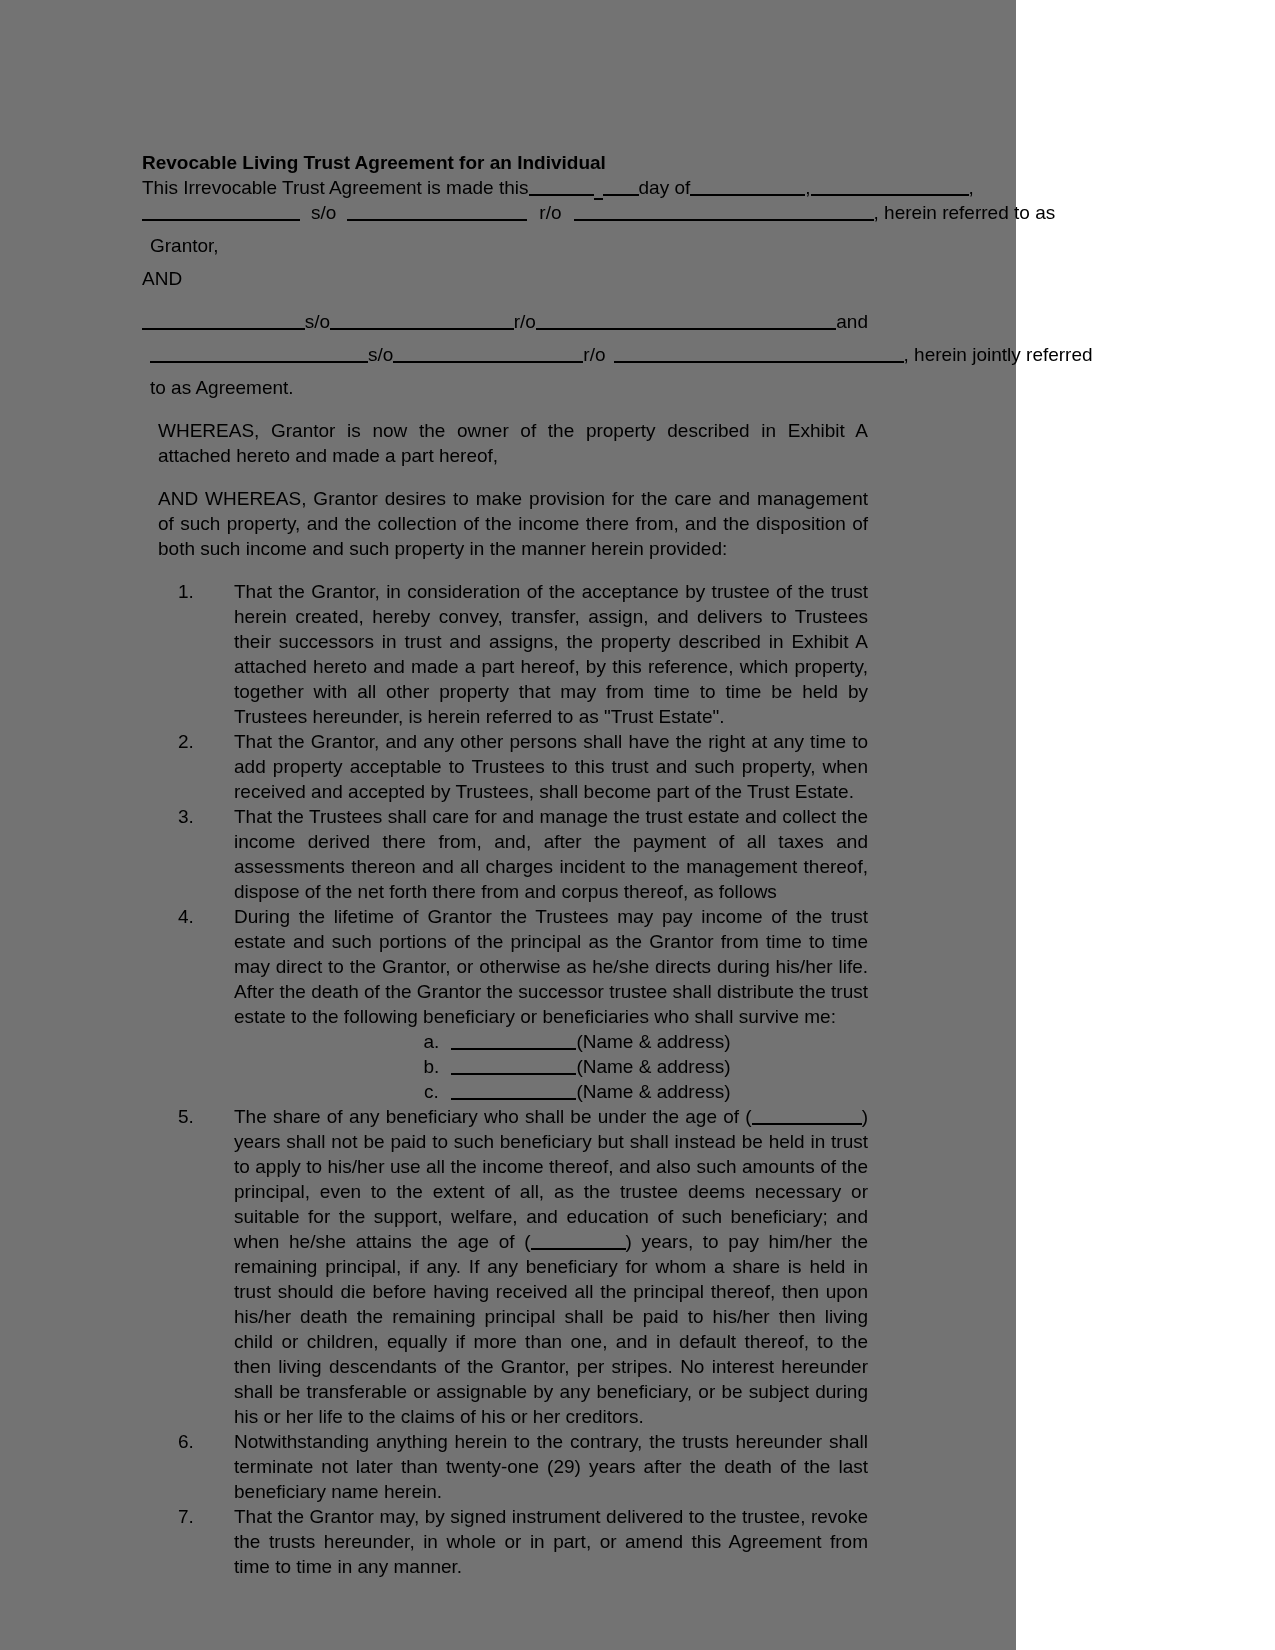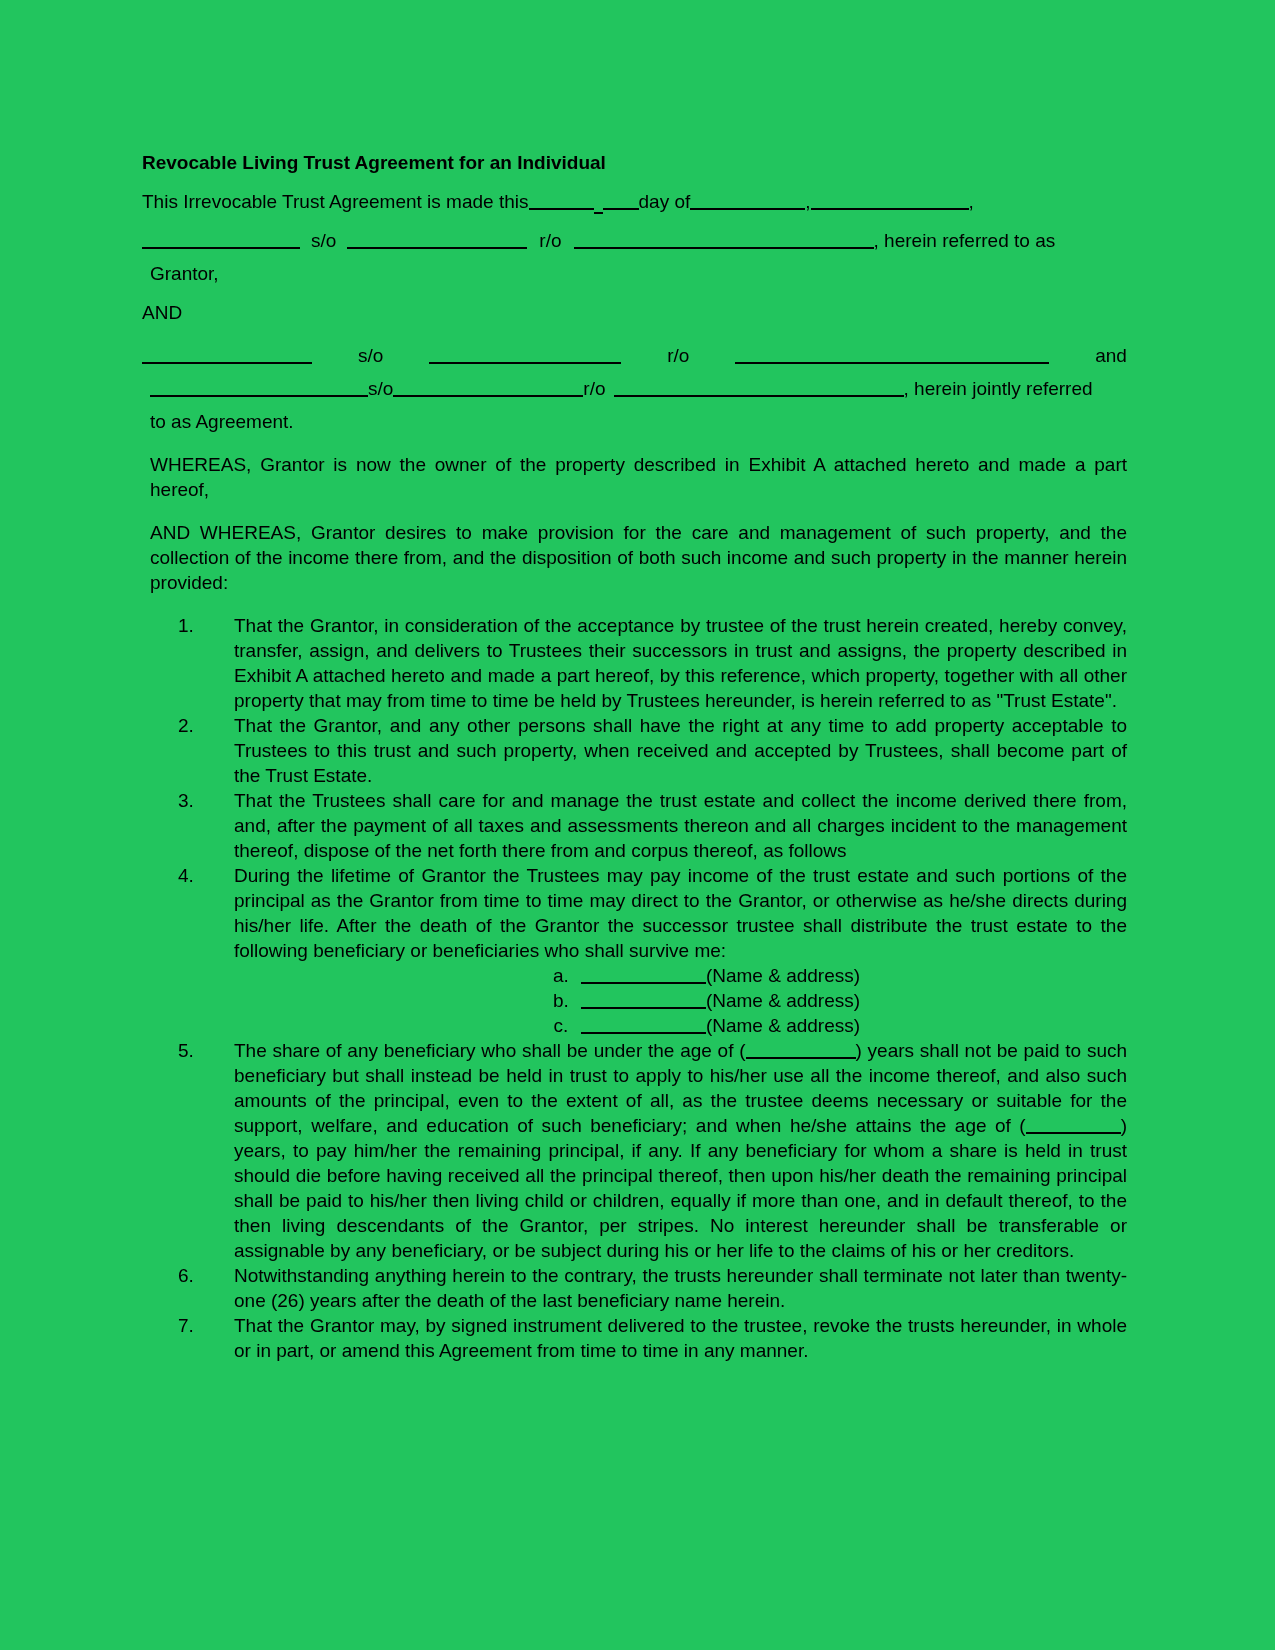--- a/index.html
+++ b/index.html
@@ -2,24 +2,24 @@
 <html><head>
 <meta charset="utf-8">
 <style>
   html,body { margin:0; padding:0; background:#ffffff; }
   body {
     width:1275px; height:1650px; overflow:hidden;
     font-family:"Liberation Sans", sans-serif;
     font-size:19px; color:#000; line-height:25px;
     -webkit-font-smoothing:antialiased;
   }
-  .page { box-sizing:border-box; width:1275px; height:1650px; padding:150px 148px 0 142px; background:#22c55e; }
+  .page { box-sizing:border-box; width:1016px; height:1650px; padding:150px 148px 0 142px; background:#737373; }
   .doc-title { font-weight:bold; margin:0 0 0 0; }
-  .para { margin:18px 0 0 8px; text-align:justify; }
-  .line { margin:14px 0 0 0; white-space:nowrap; }
+  .para { margin:18px 0 0 16px; text-align:justify; }
+  .line { margin:0 0 0 0; white-space:nowrap; }
   .wrap-line { margin:8px; white-space:nowrap; }
   .blank {
     display:inline-block; height:3px;
     border-bottom:2px solid #000;
     position:relative; top:2px;
   }
   .blank-low { top:6px; }
   .w65{width:65px}.w9{width:9px}.w36{width:36px}.w115{width:115px}.w158{width:158px}
   .w158b{width:158px}.w180{width:180px}.w300{width:300px}
   .w170{width:170px}.w192{width:192px}.w314{width:314px}
@@ -108,21 +108,21 @@
 
     <div class="clause">
       <span class="num">5.</span>
       <div class="body">
         <span>The share of any beneficiary who shall be under the age of (</span><span class="blank w110"></span><span>) years shall not be paid to such beneficiary but shall instead be held in trust to apply to his/her use all the income thereof, and also such amounts of the principal, even to the extent of all, as the trustee deems necessary or suitable for the support, welfare, and education of such beneficiary; and when he/she attains the age of (</span><span class="blank w95"></span><span>) years, to pay him/her the remaining principal, if any. If any beneficiary for whom a share is held in trust should die before having received all the principal thereof, then upon his/her death the remaining principal shall be paid to his/her then living child or children, equally if more than one, and in default thereof, to the then living descendants of the Grantor, per stripes. No interest hereunder shall be transferable or assignable by any beneficiary, or be subject during his or her life to the claims of his or her creditors.</span>
       </div>
     </div>
 
     <div class="clause">
       <span class="num">6.</span>
-      <div class="body">Notwithstanding anything herein to the contrary, the trusts hereunder shall terminate not later than twenty-one (26) years after the death of the last beneficiary name herein.</div>
+      <div class="body">Notwithstanding anything herein to the contrary, the trusts hereunder shall terminate not later than twenty-one (29) years after the death of the last beneficiary name herein.</div>
     </div>
 
     <div class="clause">
       <span class="num">7.</span>
       <div class="body">That the Grantor may, by signed instrument delivered to the trustee, revoke the trusts hereunder, in whole or in part, or amend this Agreement from time to time in any manner.</div>
     </div>
 
   </div>
 
 </div>

